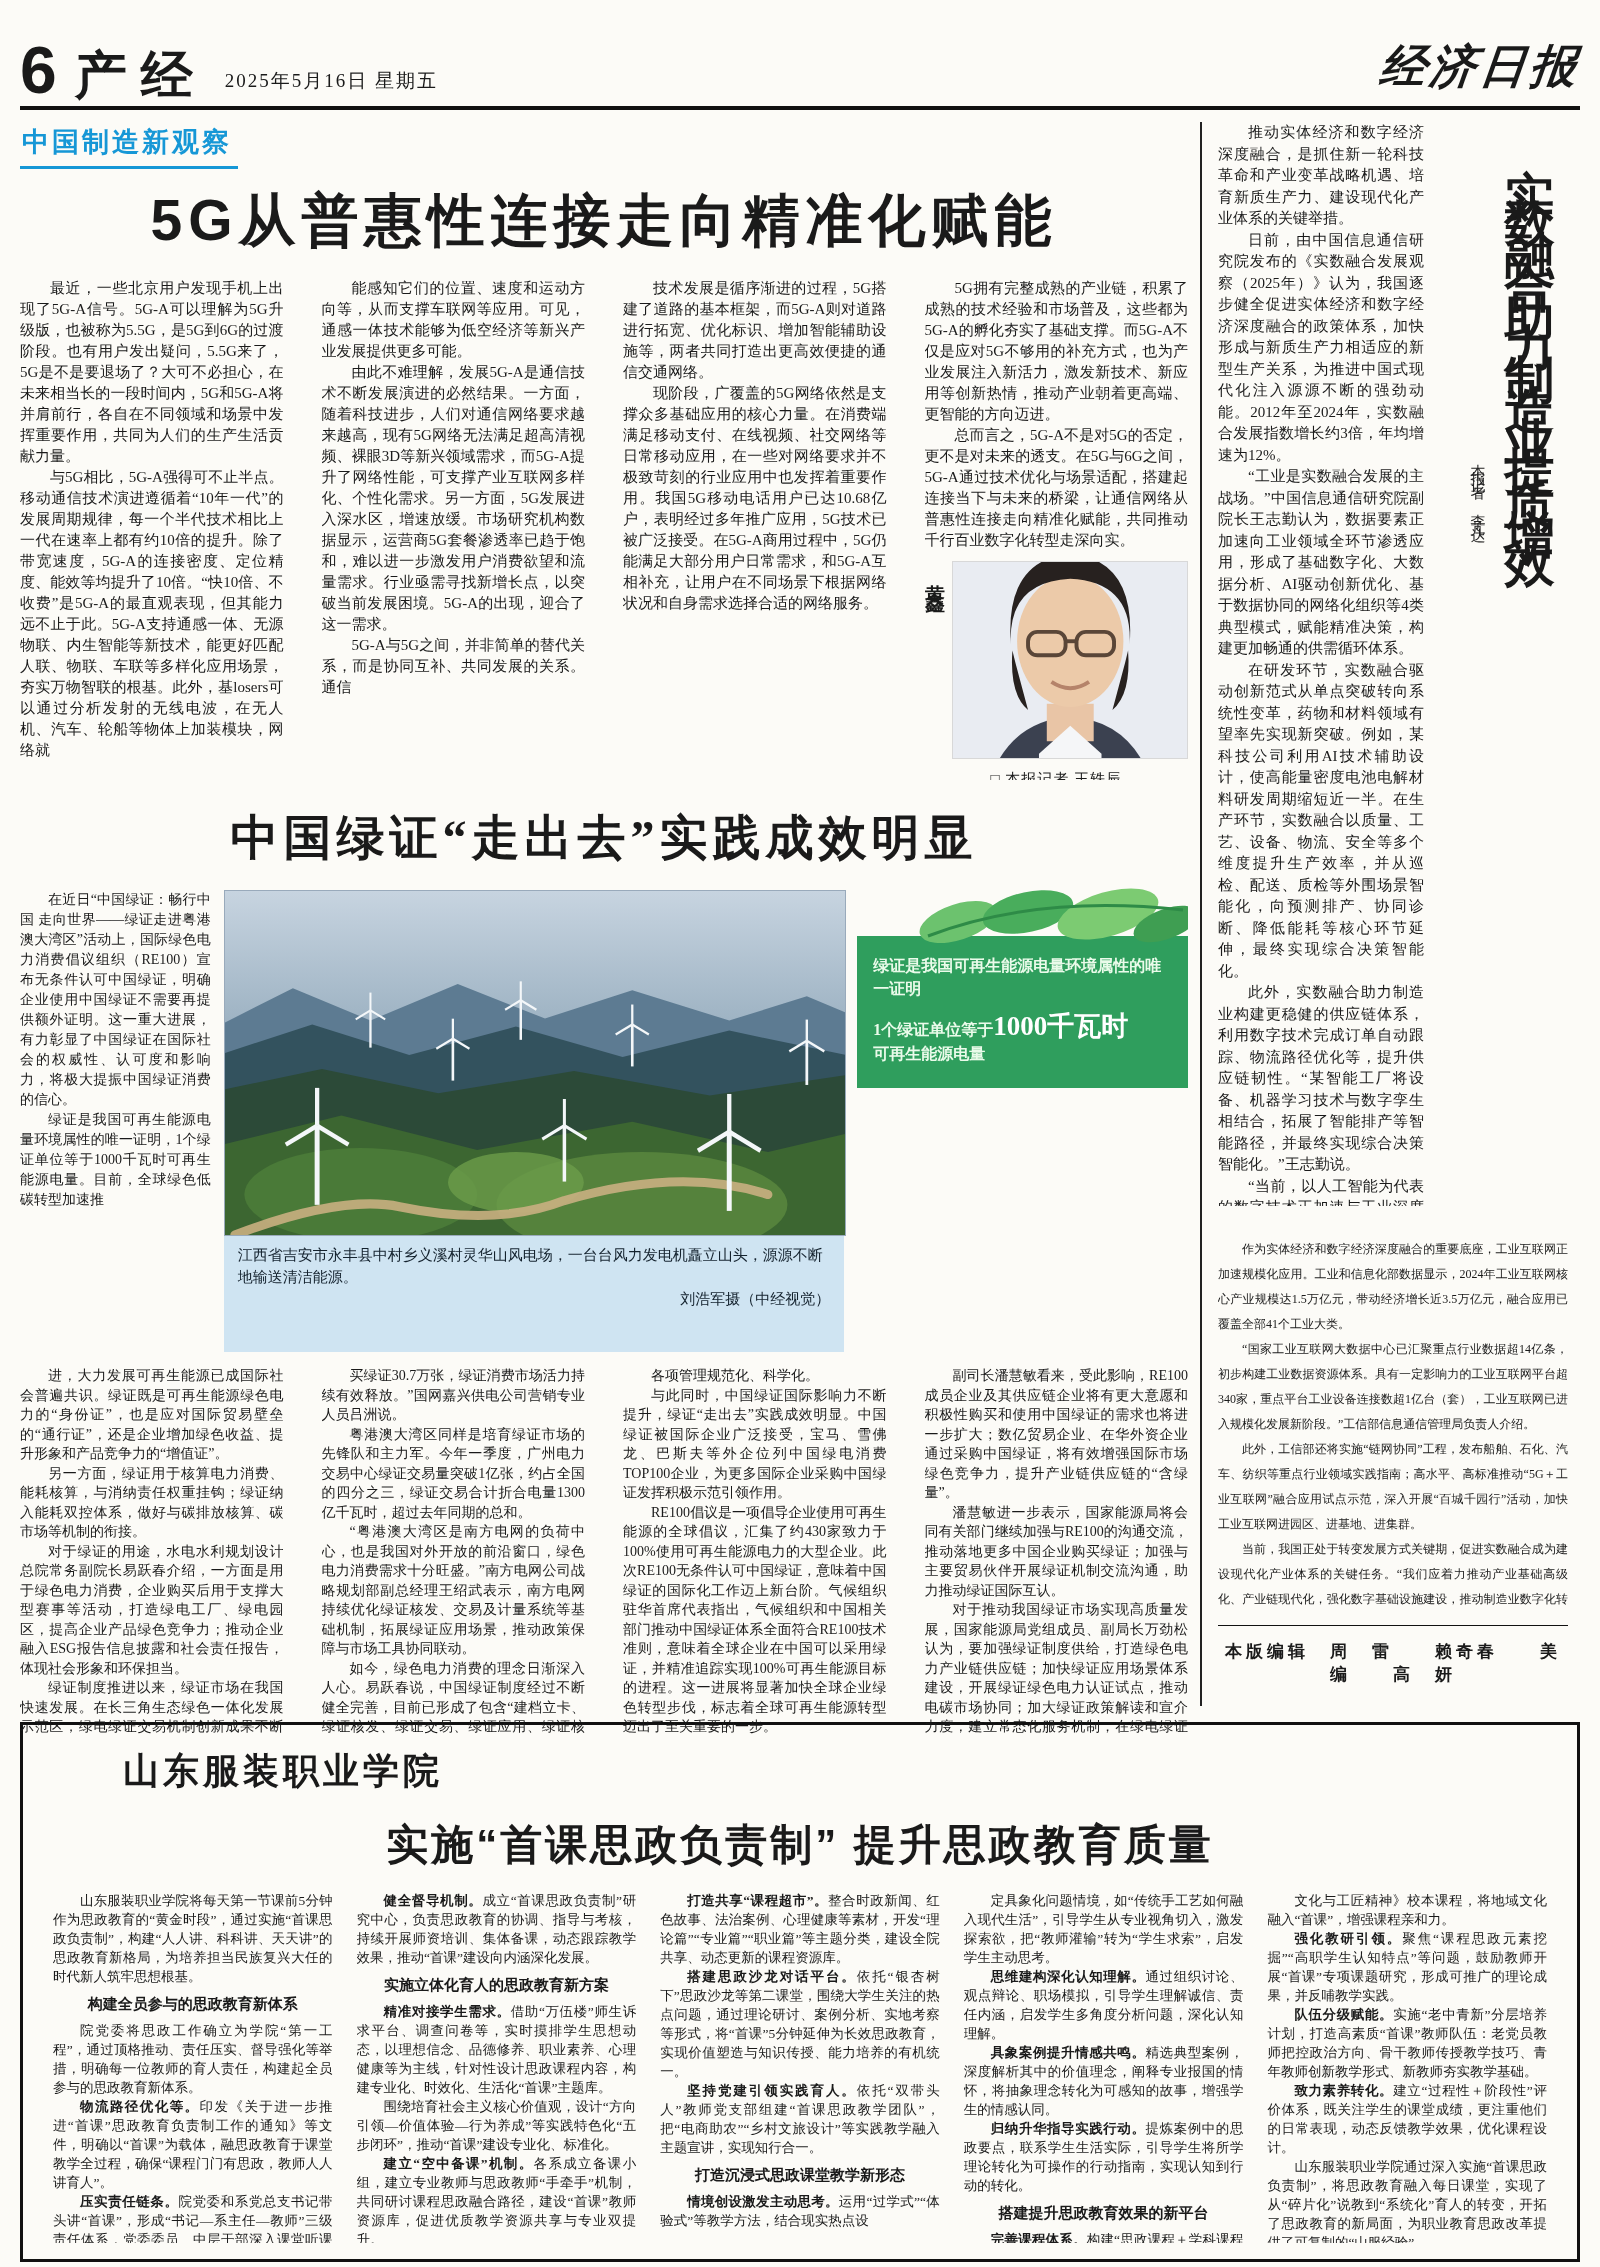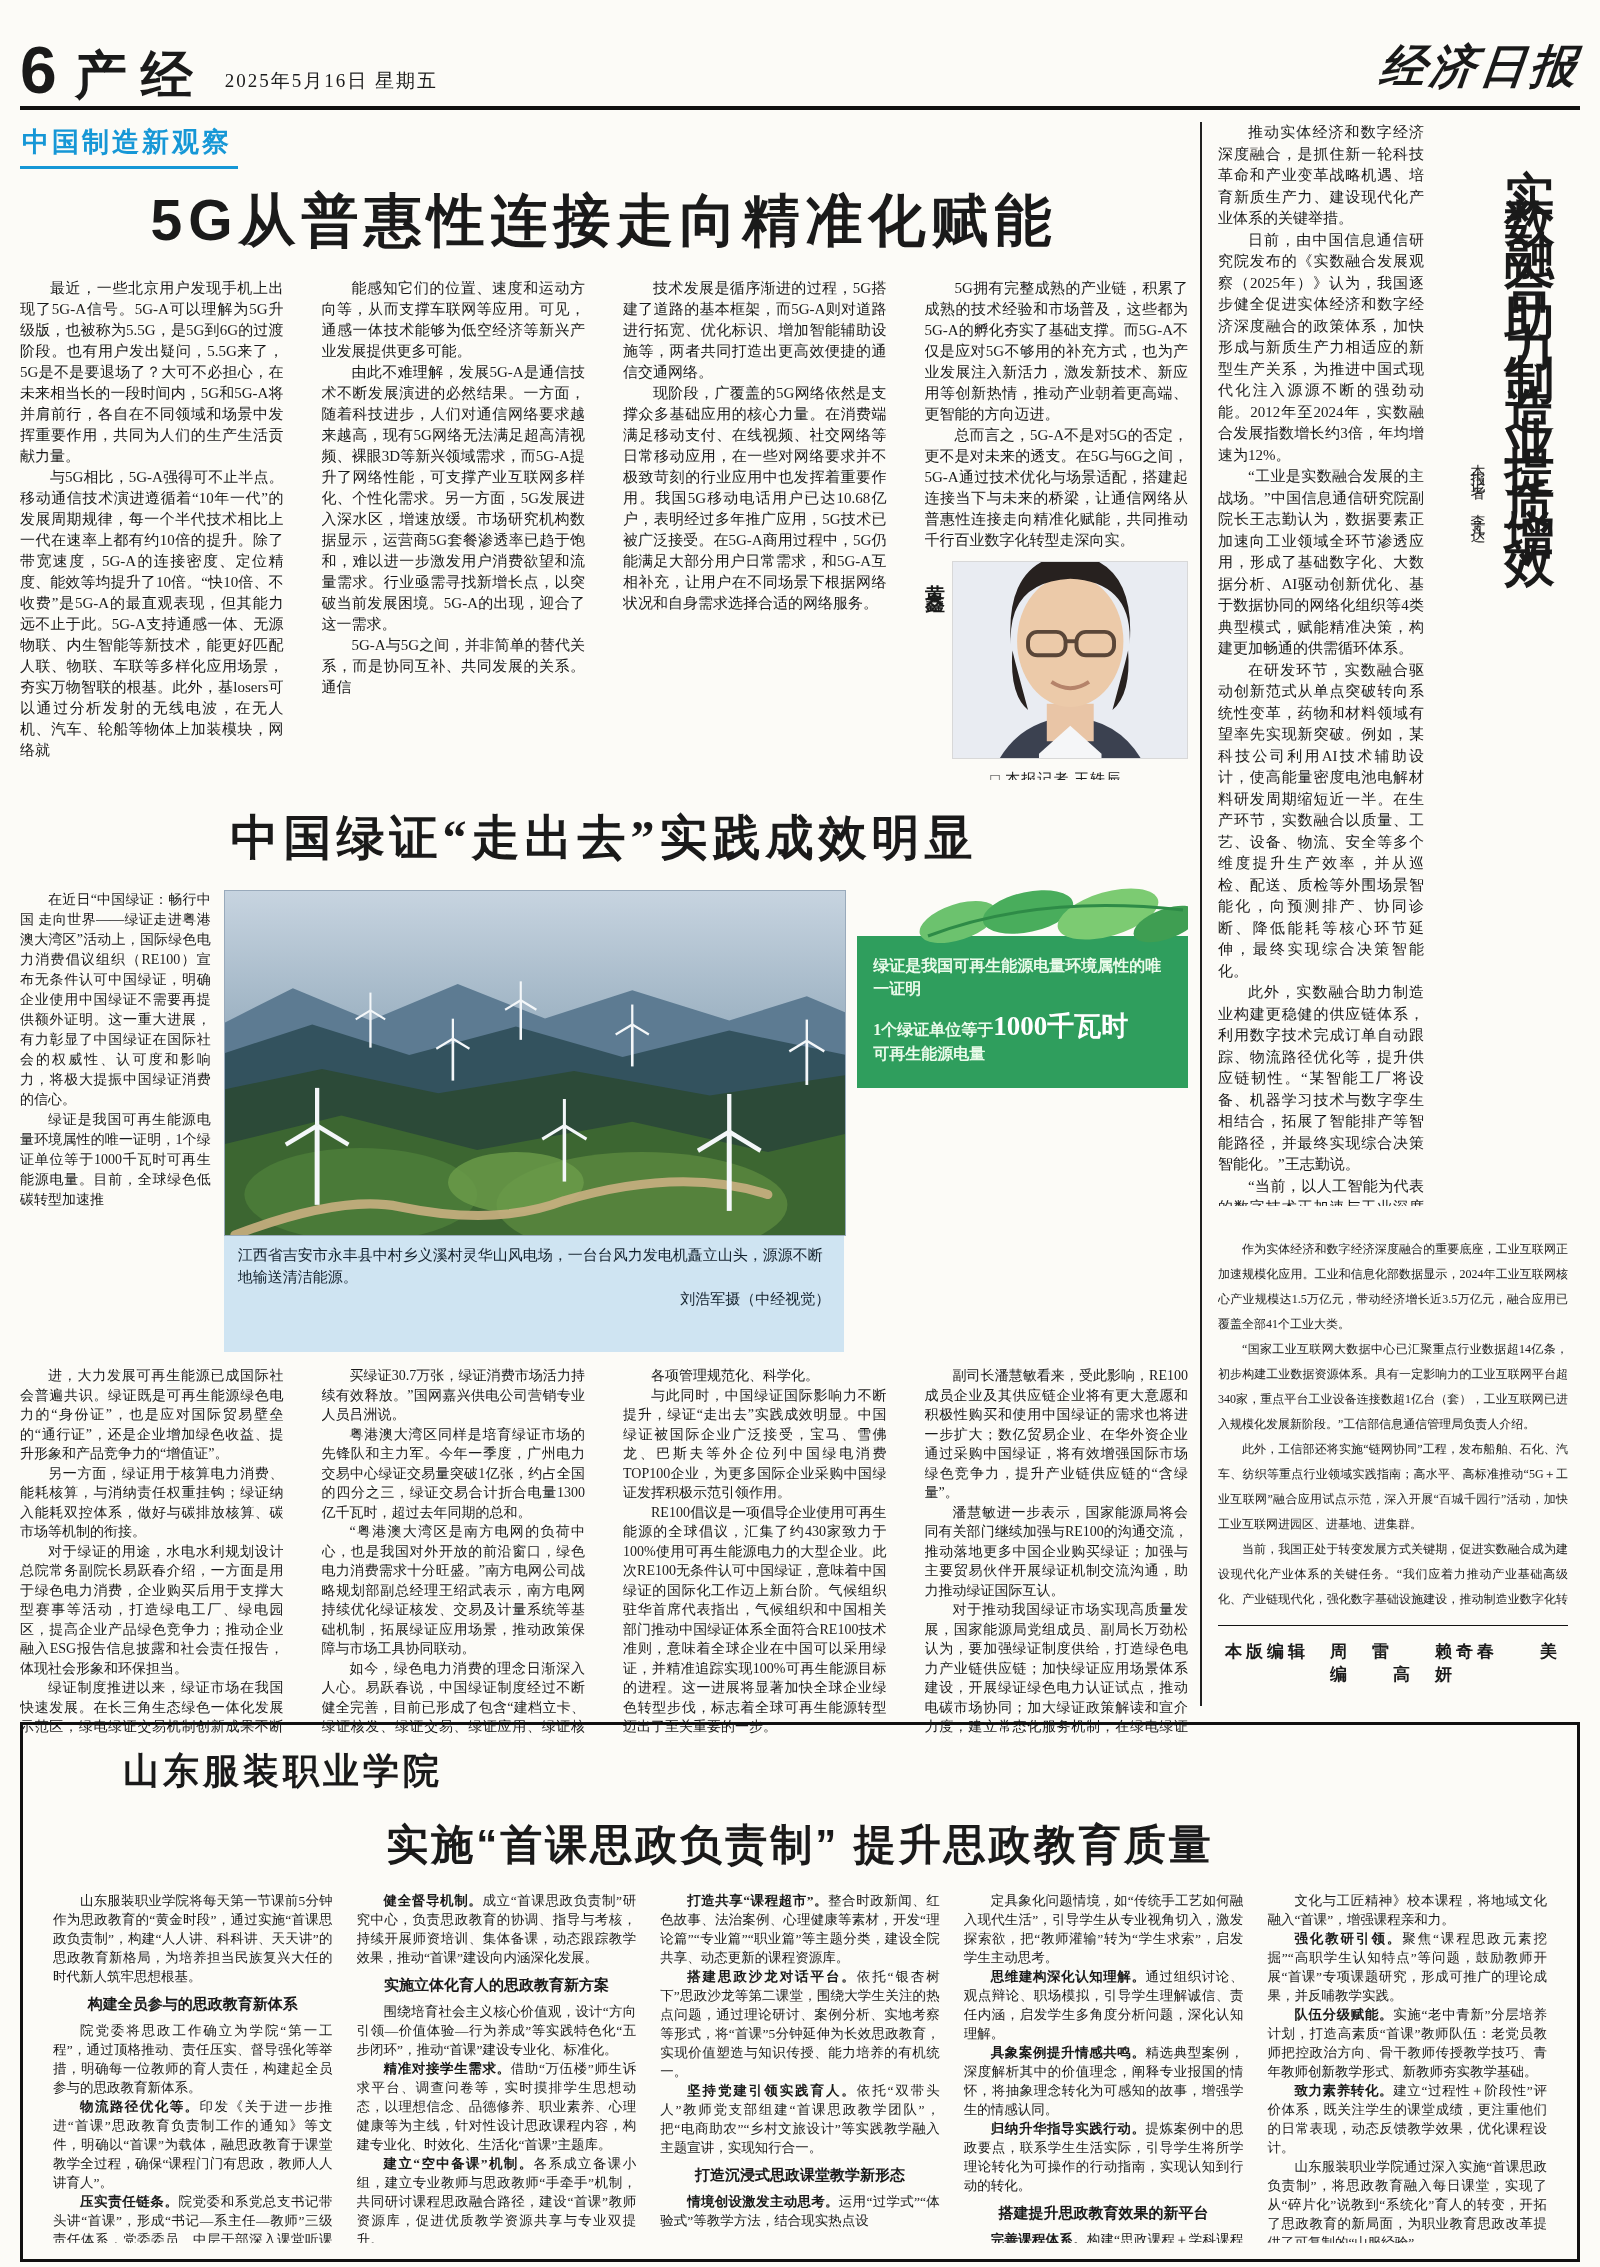--- a/index.html
+++ b/index.html
@@ -263,22 +263,22 @@
       <div class="col">
           <p class="para">山东服装职业学院将每天第一节课前5分钟作为思政教育的“黄金时段”，通过实施“首课思政负责制”，构建“人人讲、科科讲、天天讲”的思政教育新格局，为培养担当民族复兴大任的时代新人筑牢思想根基。</p>
           <p class="subhead">构建全员参与的思政教育新体系</p>
           <p class="para">院党委将思政工作确立为学院“第一工程”，通过顶格推动、责任压实、督导强化等举措，明确每一位教师的育人责任，构建起全员参与的思政教育新体系。</p>
           <p class="para"><b>物流路径优化等。</b>印发《关于进一步推进“首课”思政教育负责制工作的通知》等文件，明确以“首课”为载体，融思政教育于课堂教学全过程，确保“课程门门有思政，教师人人讲育人”。</p>
           <p class="para"><b>压实责任链条。</b>院党委和系党总支书记带头讲“首课”，形成“书记—系主任—教师”三级责任体系，党委委员、中层干部深入课堂听课评课，确保“首课思政”落地见效的闭环管理。</p>
         </div>
       <div class="col">
           <p class="para"><b>健全督导机制。</b>成立“首课思政负责制”研究中心，负责思政教育的协调、指导与考核，持续开展师资培训、集体备课，动态跟踪教学效果，推动“首课”建设向内涵深化发展。</p>
           <p class="subhead">实施立体化育人的思政教育新方案</p>
+          <p class="para"><b>精准对接学生需求。</b>借助“万伍楼”师生诉求平台、调查问卷等，实时摸排学生思想动态，以理想信念、品德修养、职业素养、心理健康等为主线，针对性设计思政课程内容，构建专业化、时效化、生活化“首课”主题库。</p>
           <p class="para">围绕培育社会主义核心价值观，设计“方向引领—价值体验—行为养成”等实践特色化“五步闭环”，推动“首课”建设专业化、标准化。</p>
-          <p class="para"><b>精准对接学生需求。</b>借助“万伍楼”师生诉求平台、调查问卷等，实时摸排学生思想动态，以理想信念、品德修养、职业素养、心理健康等为主线，针对性设计思政课程内容，构建专业化、时效化、生活化“首课”主题库。</p>
           <p class="para"><b>建立“空中备课”机制。</b>各系成立备课小组，建立专业教师与思政教师“手牵手”机制，共同研讨课程思政融合路径，建设“首课”教师资源库，促进优质教学资源共享与专业双提升。</p>
         </div>
       <div class="col">
           <p class="para"><b>打造共享“课程超市”。</b>整合时政新闻、红色故事、法治案例、心理健康等素材，开发“理论篇”“专业篇”“职业篇”等主题分类，建设全院共享、动态更新的课程资源库。</p>
           <p class="para"><b>搭建思政沙龙对话平台。</b>依托“银杏树下”思政沙龙等第二课堂，围绕大学生关注的热点问题，通过理论研讨、案例分析、实地考察等形式，将“首课”5分钟延伸为长效思政教育，实现价值塑造与知识传授、能力培养的有机统一。</p>
           <p class="para"><b>坚持党建引领实践育人。</b>依托“双带头人”教师党支部组建“首课思政教学团队”，把“电商助农”“乡村文旅设计”等实践教学融入主题宣讲，实现知行合一。</p>
           <p class="subhead">打造沉浸式思政课堂教学新形态</p>
           <p class="para"><b>情境创设激发主动思考。</b>运用“过学式”“体验式”等教学方法，结合现实热点设</p>
         </div>
       <div class="col">

